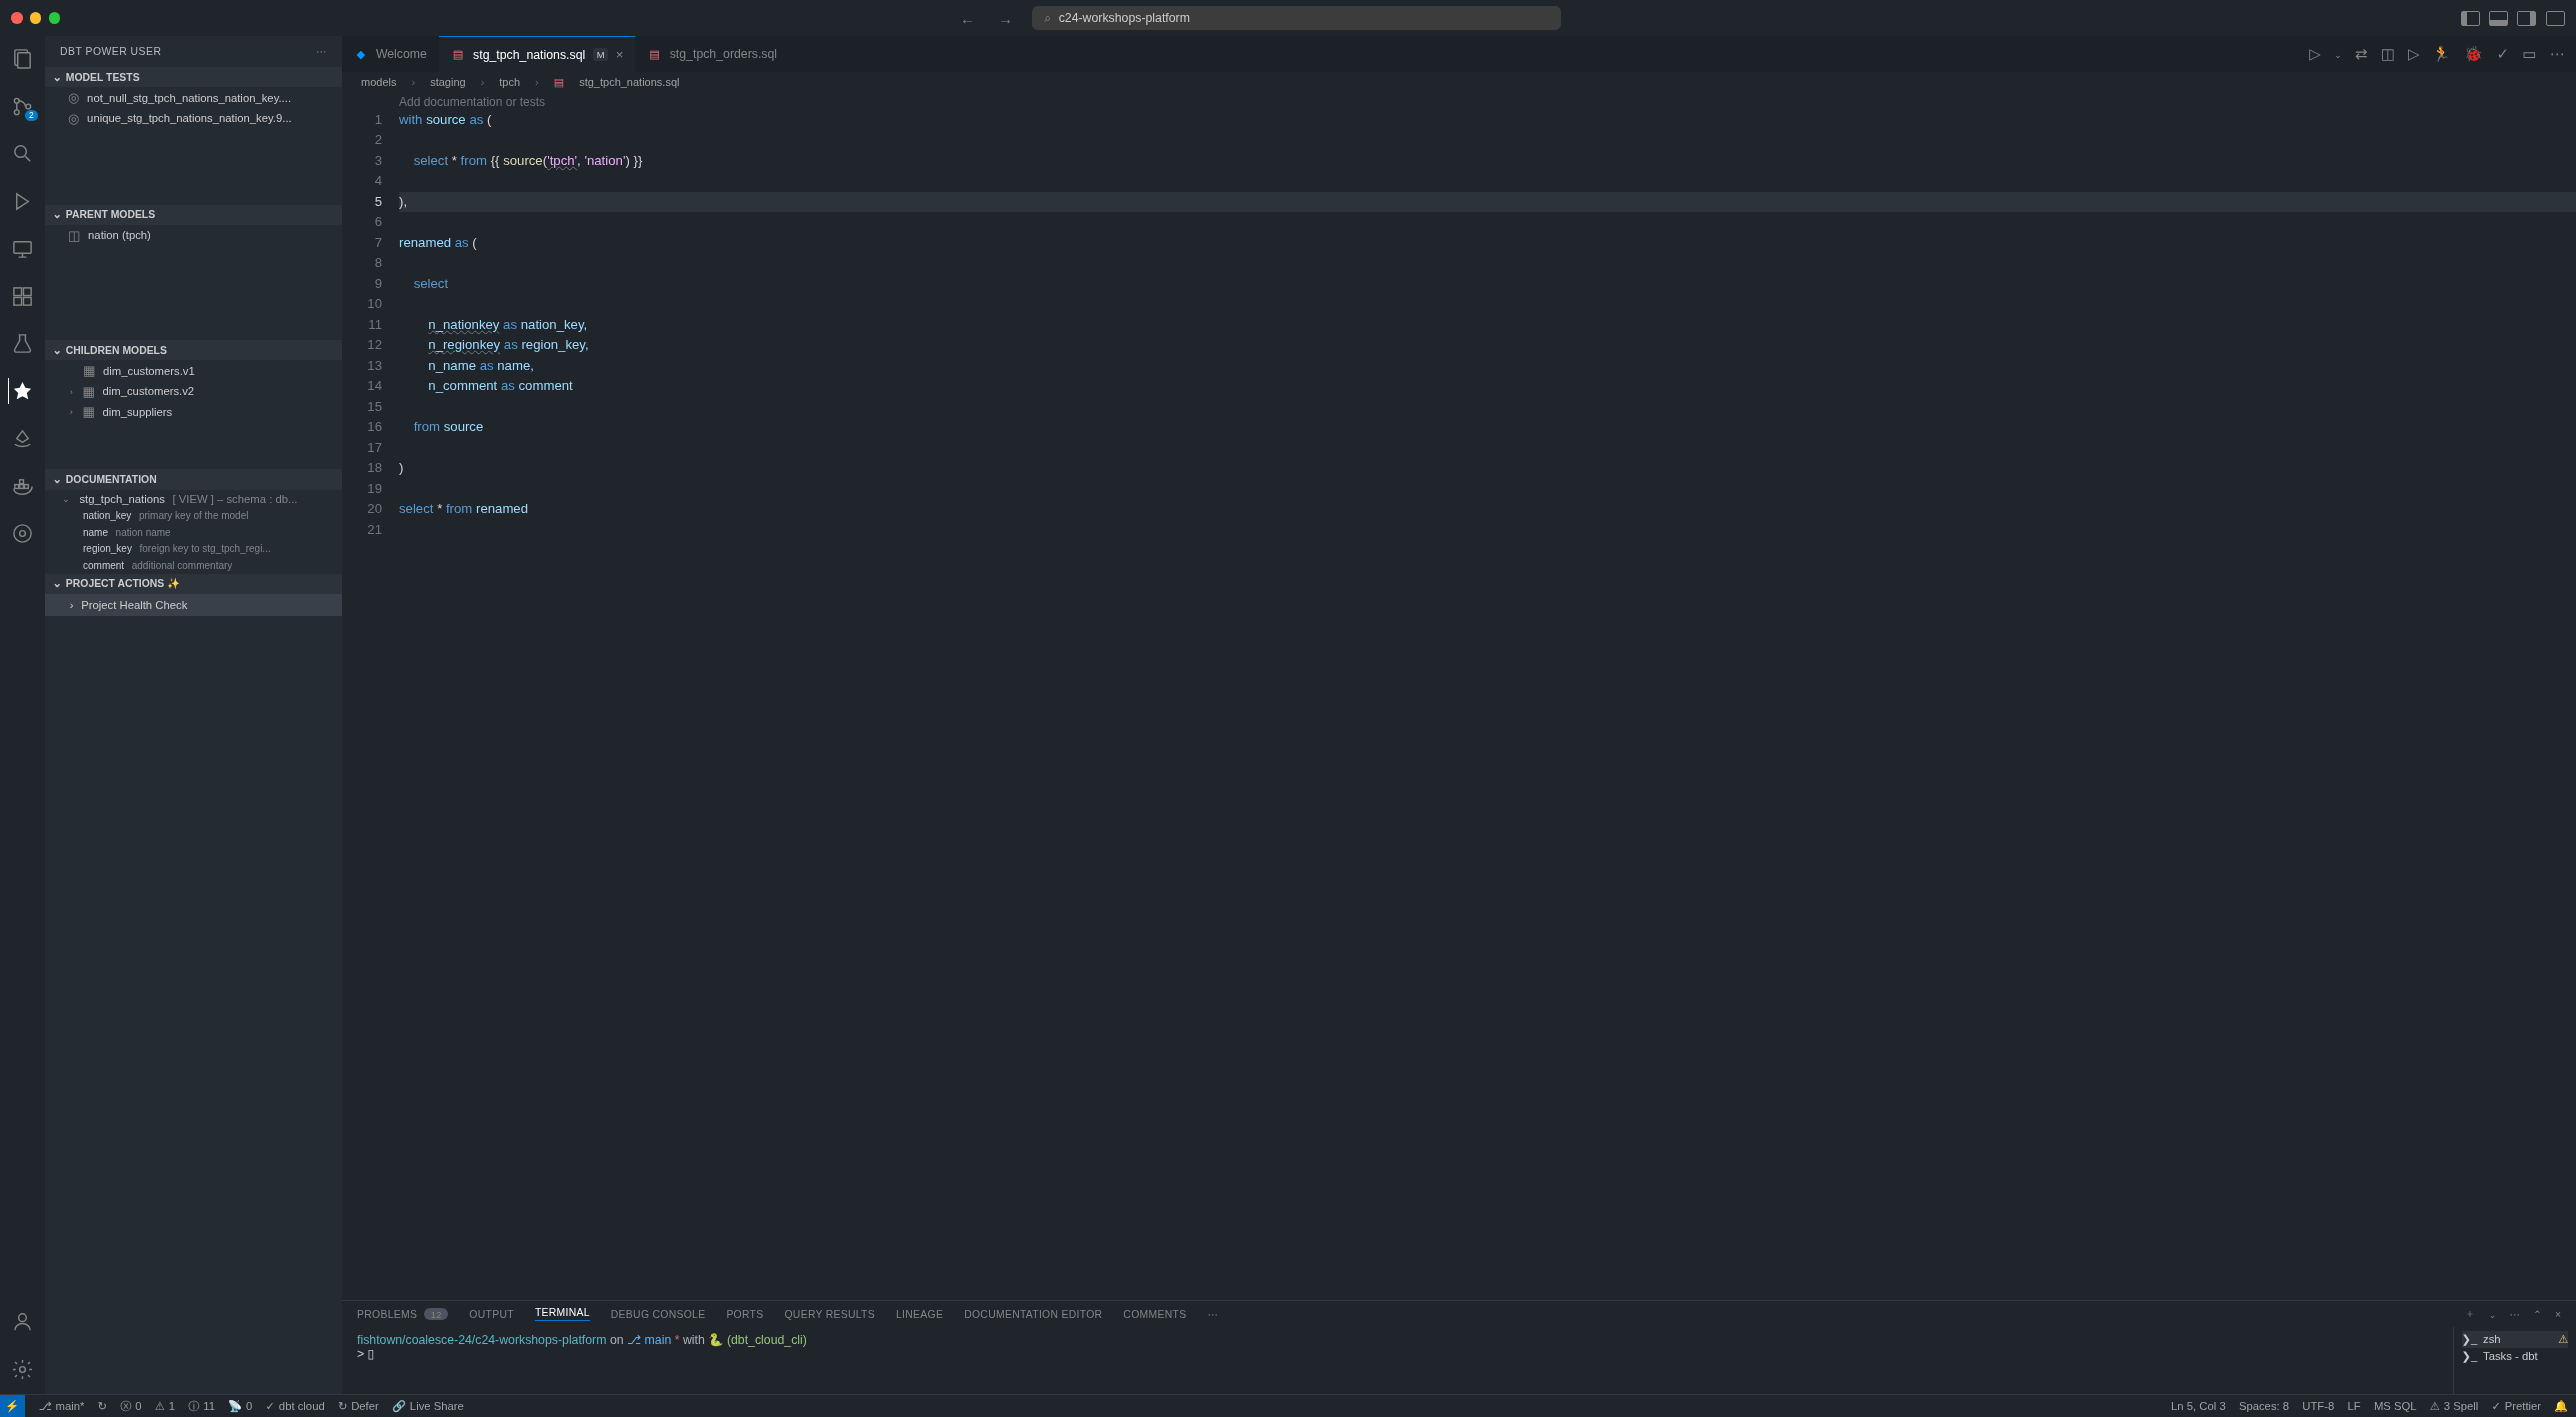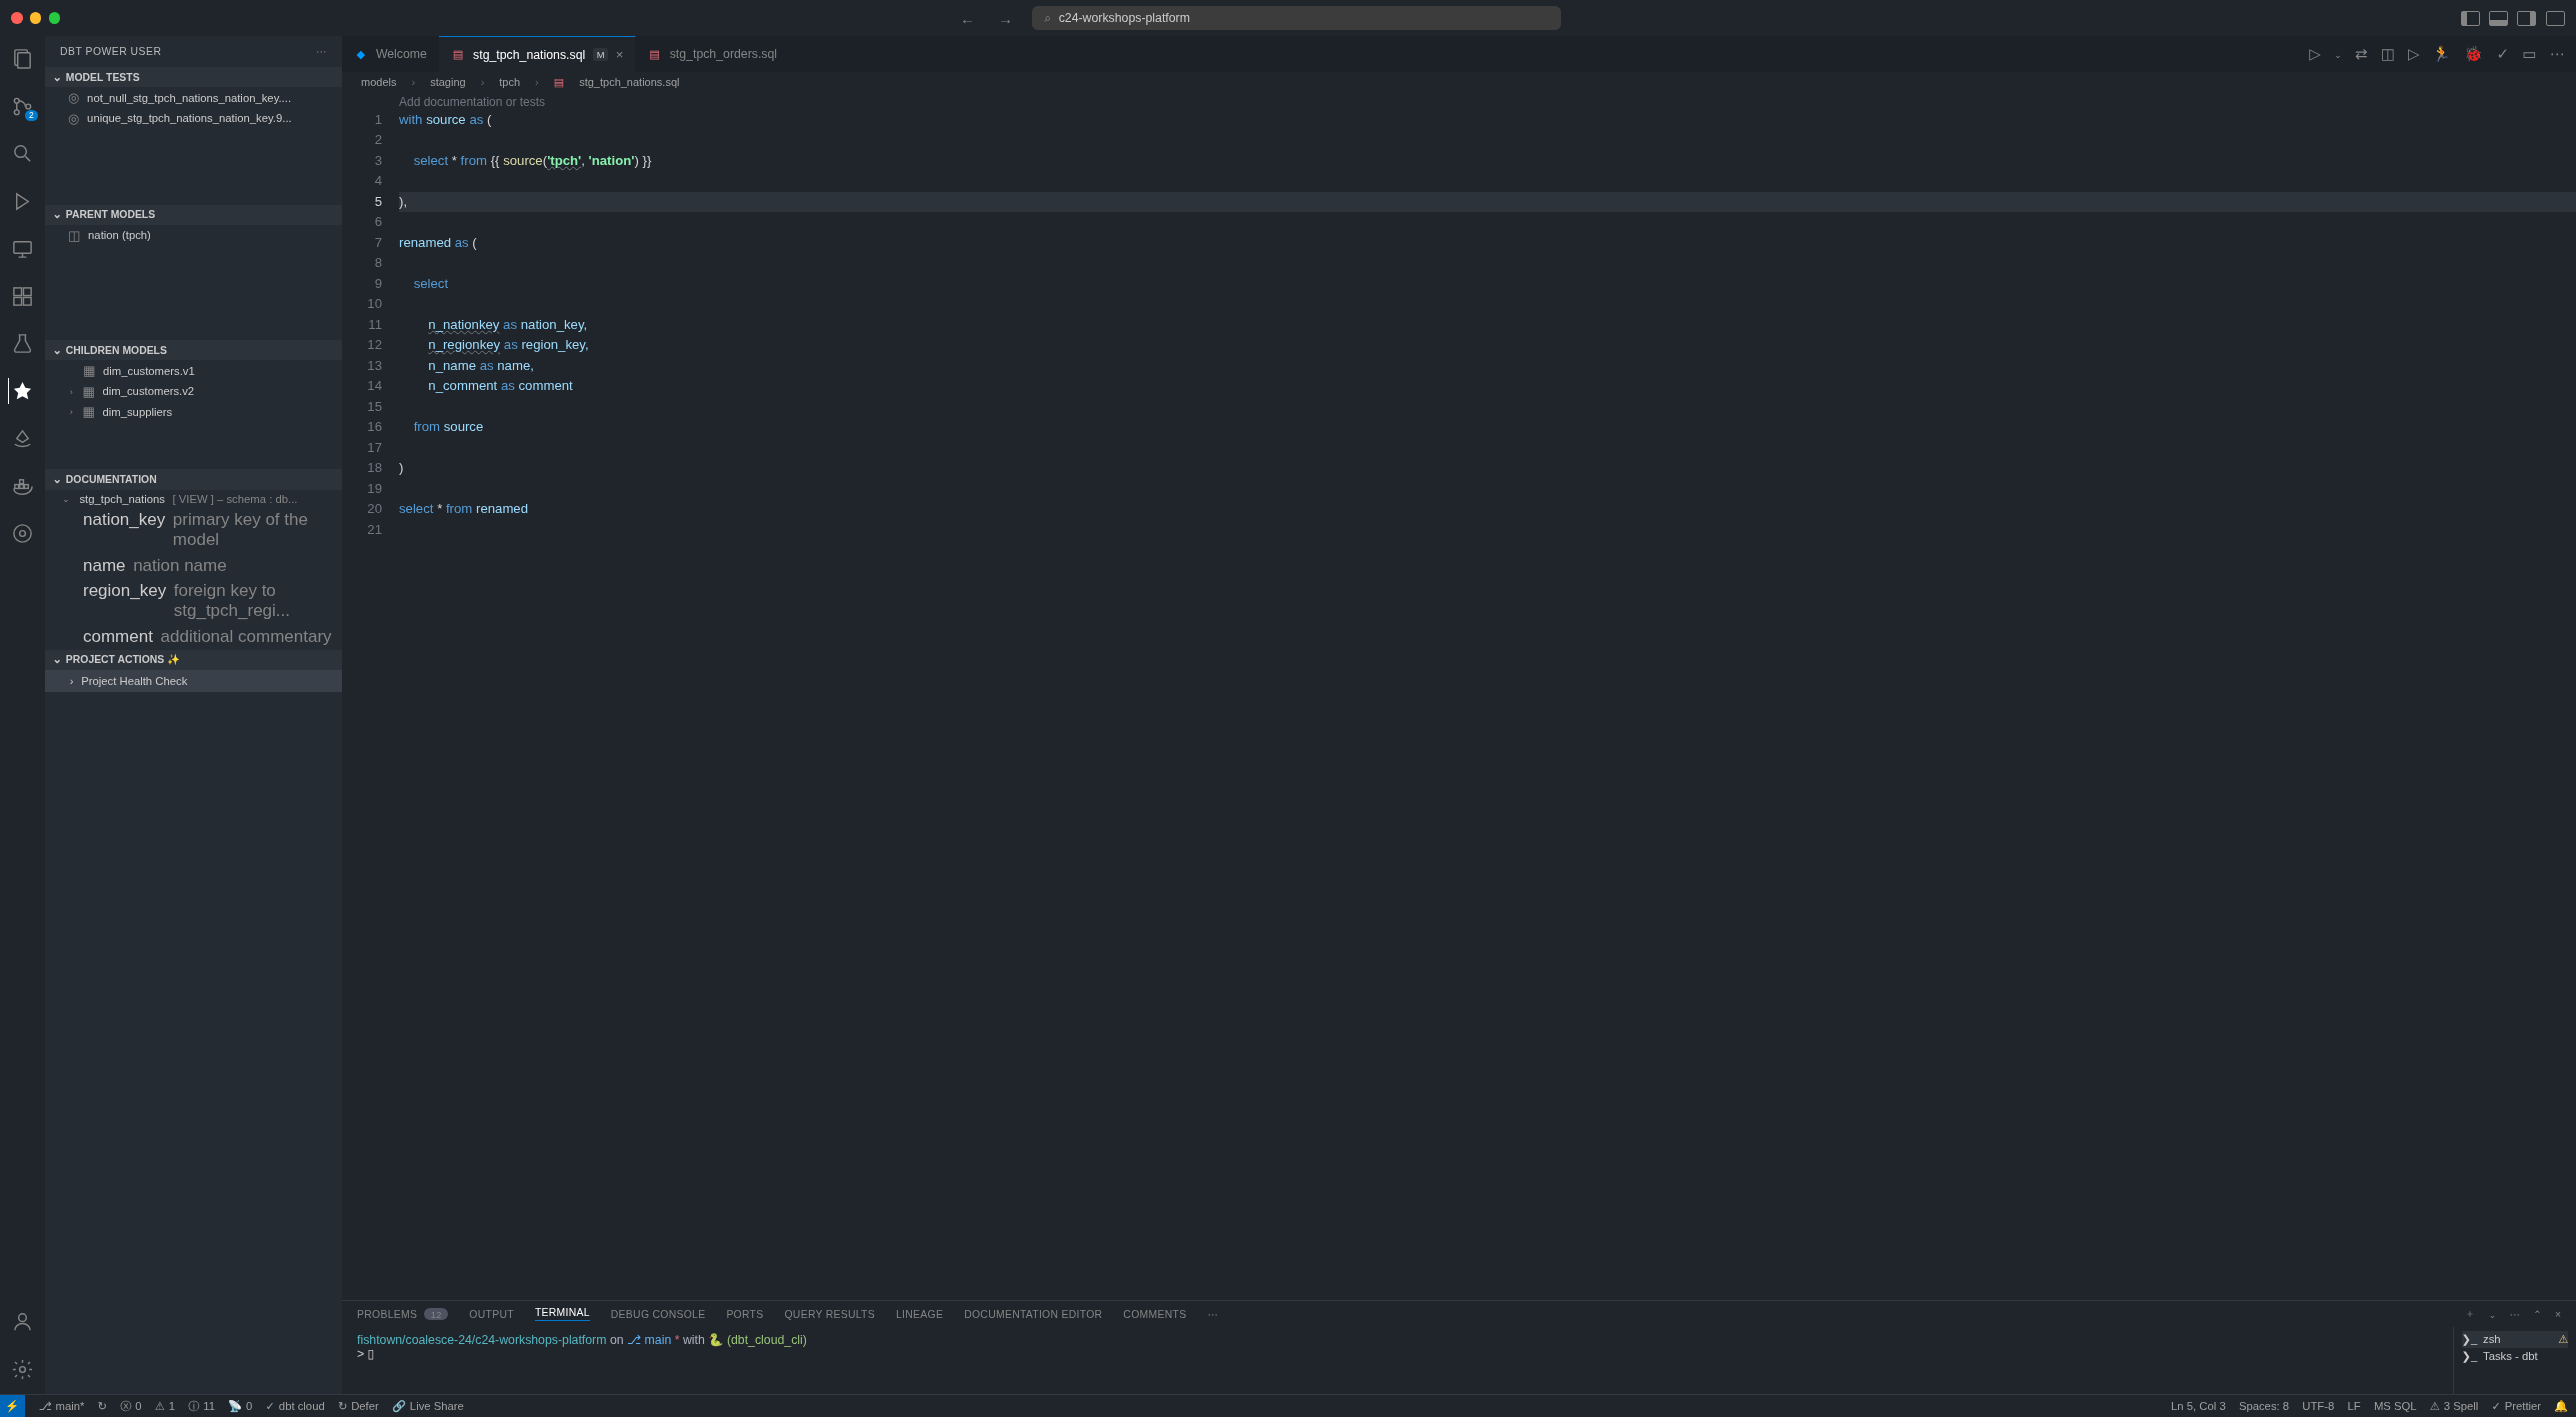--- a/index.html
+++ b/index.html
@@ -35,21 +35,21 @@
 
 
 .sidebar { width: 297px; background: #252b33; display: flex; flex-direction: column; overflow-y: auto; font-size: 11.3px; }
 .sidebar-title { padding: 9.4px 15px; font-size: 10.4px; color: #bbbbbb; letter-spacing: 0.5px; display: flex; justify-content: space-between; align-items: center; }
 .section-header { padding: 3.8px 7.6px; background: #2d333b; font-size: 10.4px; font-weight: 600; color: #cccccc; display: flex; align-items: center; gap: 3.8px; cursor: pointer; }
 .section-header .chev { font-size: 11.3px; }
 .sidebar-item { padding: 2.8px 7.6px 2.8px 23px; display: flex; align-items: center; gap: 7.6px; color: #cccccc; cursor: pointer; }
 .sidebar-item.nested { padding-left: 38px; }
 .sidebar-item .icon { color: #858585; font-size: 13.2px; }
 .sidebar-item .chev-r { color: #858585; font-size: 9.4px; margin-left: -13.2px; margin-right: 1.9px; }
-.doc-item { padding: 2.8px 7.6px 2.8px 38px; display: flex; gap: 7.6px; color: #cccccc; font-size: 17px; }
+.doc-item { padding: 2.8px 7.6px 2.8px 38px; display: flex; gap: 7.6px; color: #cccccc; font-size: 10px; }
 .doc-item .desc { color: #858585; }
 .project-actions-item { background: #3a4049; padding: 4.7px 7.6px 4.7px 38px; display: flex; align-items: center; gap: 7.6px; }
 
 
 .editor-area { flex: 1; display: flex; flex-direction: column; background: #20252b; }
 .tabs { height: 36px; background: #1c2128; display: flex; align-items: stretch; }
 .tab { display: flex; align-items: center; gap: 7.6px; padding: 0 11.3px; color: #858585; font-size: 12.3px; cursor: pointer; border-right: 0.9px solid #1c2128; }
 .tab.active { background: #20252b; color: #ffffff; border-top: 0.9px solid #0078d4; }
 .tab .file-icon { width: 15px; height: 15px; display: inline-flex; align-items: center; justify-content: center; font-size: 11.3px; }
 .tab .modified { background: #2d333b; padding: 0.9px 3.8px; border-radius: 2.8px; font-size: 9.4px; color: #ccc; }
@@ -61,21 +61,21 @@
 
 .code-area { flex: 1; display: flex; font-family: Menlo, Monaco, "Courier New", monospace; font-size: 13.2px; line-height: 1.55; overflow: hidden; position: relative; }
 .gutter { width: 57px; text-align: right; color: #6e7681; padding-right: 17px; padding-top: 17px; user-select: none; }
 .gutter .ln { height: 20.5px; }
 .code-lines { flex: 1; padding-top: 0; position: relative; }
 .code-hint { color: #6e7681; font-size: 12px; padding-left: 0px; height: 17px; }
 .code-line { height: 20.5px; white-space: pre; }
 .code-line.highlighted { background: #2d333b; }
 .kw { color: #569cd6; }
 .fn { color: #dcdcaa; }
-.str { color: #86efac; font-weight: bold; }
+.str { color: #f0abfc; }
 .ident { color: #9cdcfe; }
 .op { color: #d4d4d4; }
 .jinja { color: #d4d4d4; }
 .underline-wave { text-decoration: underline wavy #6e7681; text-decoration-thickness: 0.9px; }
 
 
 .panel { height: 94px; background: #20252b; border-top: 0.9px solid #333842; display: flex; flex-direction: column; }
 .panel-tabs { display: flex; align-items: center; gap: 21px; padding: 5.7px 15px; font-size: 10.4px; color: #858585; }
 .panel-tab { cursor: pointer; letter-spacing: 0.3px; }
 .panel-tab.active { color: #ffffff; border-bottom: 0.9px solid #0078d4; padding-bottom: 2.8px; }

